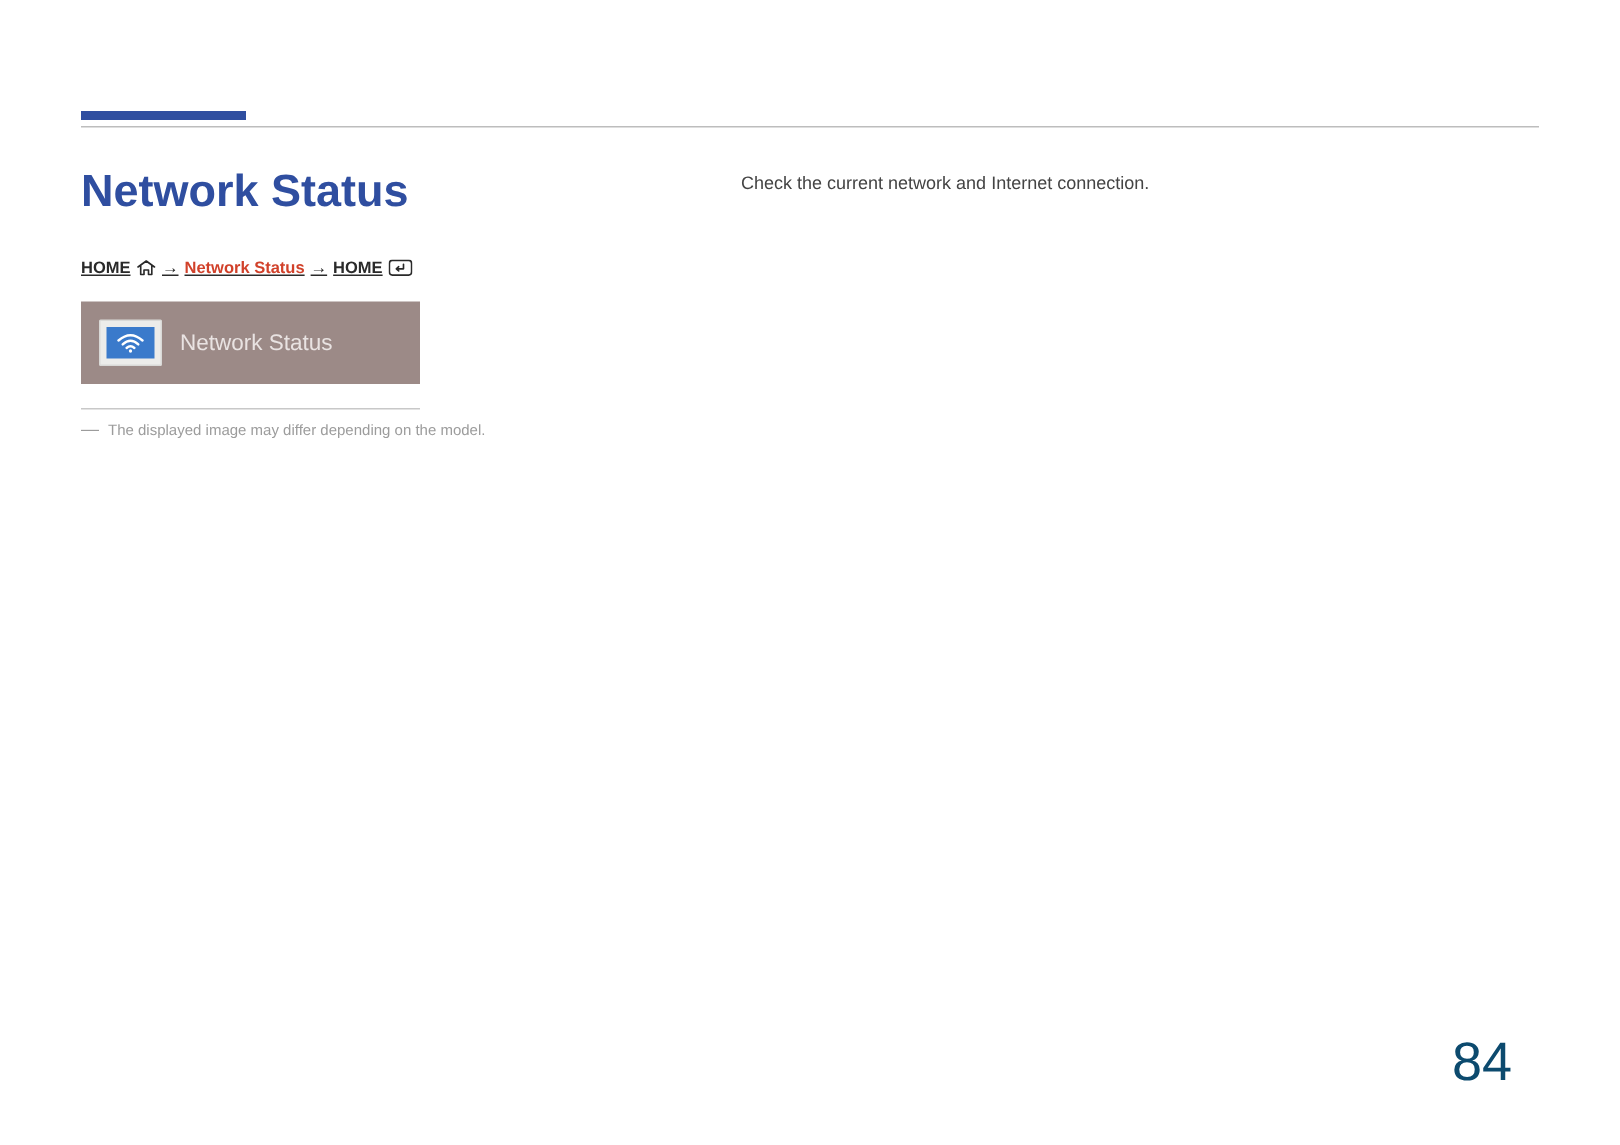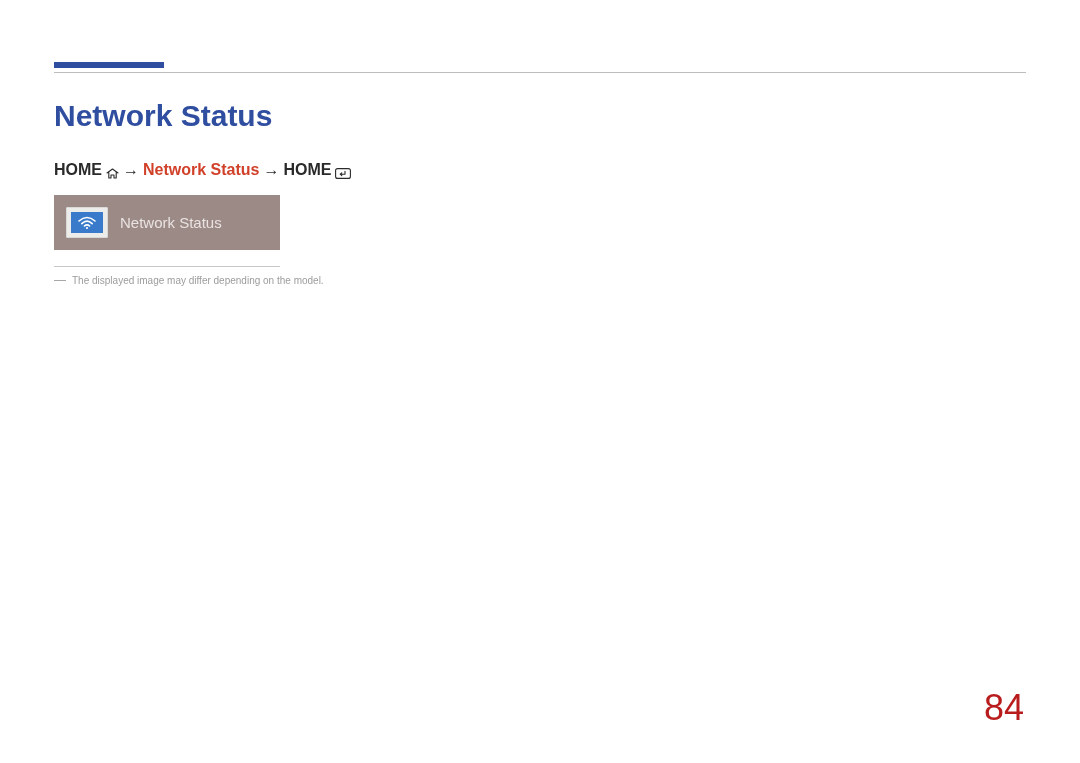--- a/index.html
+++ b/index.html
@@ -8,21 +8,21 @@
     height: 763px;
     background: #fff;
     font-family: Arial, Helvetica, sans-serif;
     position: relative;
     color: #333;
   }
   .page {
     position: absolute;
     left: 54px;
     right: 54px;
-    top: 62px;
+    top: 74px;
   }
   .accent-bar {
     width: 110px;
     height: 6px;
     background: #2f4ea0;
     margin-bottom: 4px;
   }
   .hr-top {
     border: none;
     border-top: 1px solid #bdbdbd;
@@ -40,26 +40,27 @@
     flex: 1;
   }
   h1.page-title {
     font-size: 30px;
     font-weight: 700;
     color: #2f4ea0;
     margin-bottom: 28px;
     letter-spacing: 0px;
   }
   .breadcrumb {
-    font-size: 16px;
+    font-size: 11px;
     font-weight: 700;
     color: #2a2a2a;
     display: flex;
-    align-items: flex-end;
+    align-items: flex-start;
     gap: 4px;
+    text-decoration: underline;
   }
   .breadcrumb .accent { color: #d1412a; }
   .breadcrumb .icon {
     display: inline-flex;
     align-items: center;
   }
   .ui-card {
     margin-top: 16px;
     background: #9c8a87;
     width: 226px;
@@ -108,24 +109,24 @@
     align-items: baseline;
   }
   .disclaimer .dash { font-size: 12px; }
   .desc-text {
     font-size: 12px;
     color: #444;
     margin-top: 4px;
   }
   .page-number {
     position: absolute;
-    right: 56px;
+    right: 72px;
     bottom: 34px;
     font-size: 36px;
-    color: #b91c1c;
+    color: #0c4a6e;
     font-weight: 400;
   }
 </style>
 </head>
 <body>
 
 <div class="page">
   <div class="accent-bar"></div>
   <hr class="hr-top">
 
@@ -167,17 +168,20 @@
         <div class="ui-card-label">Network Status</div>
       </div>
 
       <hr class="thin-rule">
       <div class="disclaimer">
         <span class="dash">―</span>
         <span>The displayed image may differ depending on the model.</span>
       </div>
     </div>
 
+    <div class="right-col">
+      <p class="desc-text">Check the current network and Internet connection.</p>
+    </div>
 
   </div>
 </div>
 
 <div class="page-number">84</div>
 
 </body></html>

